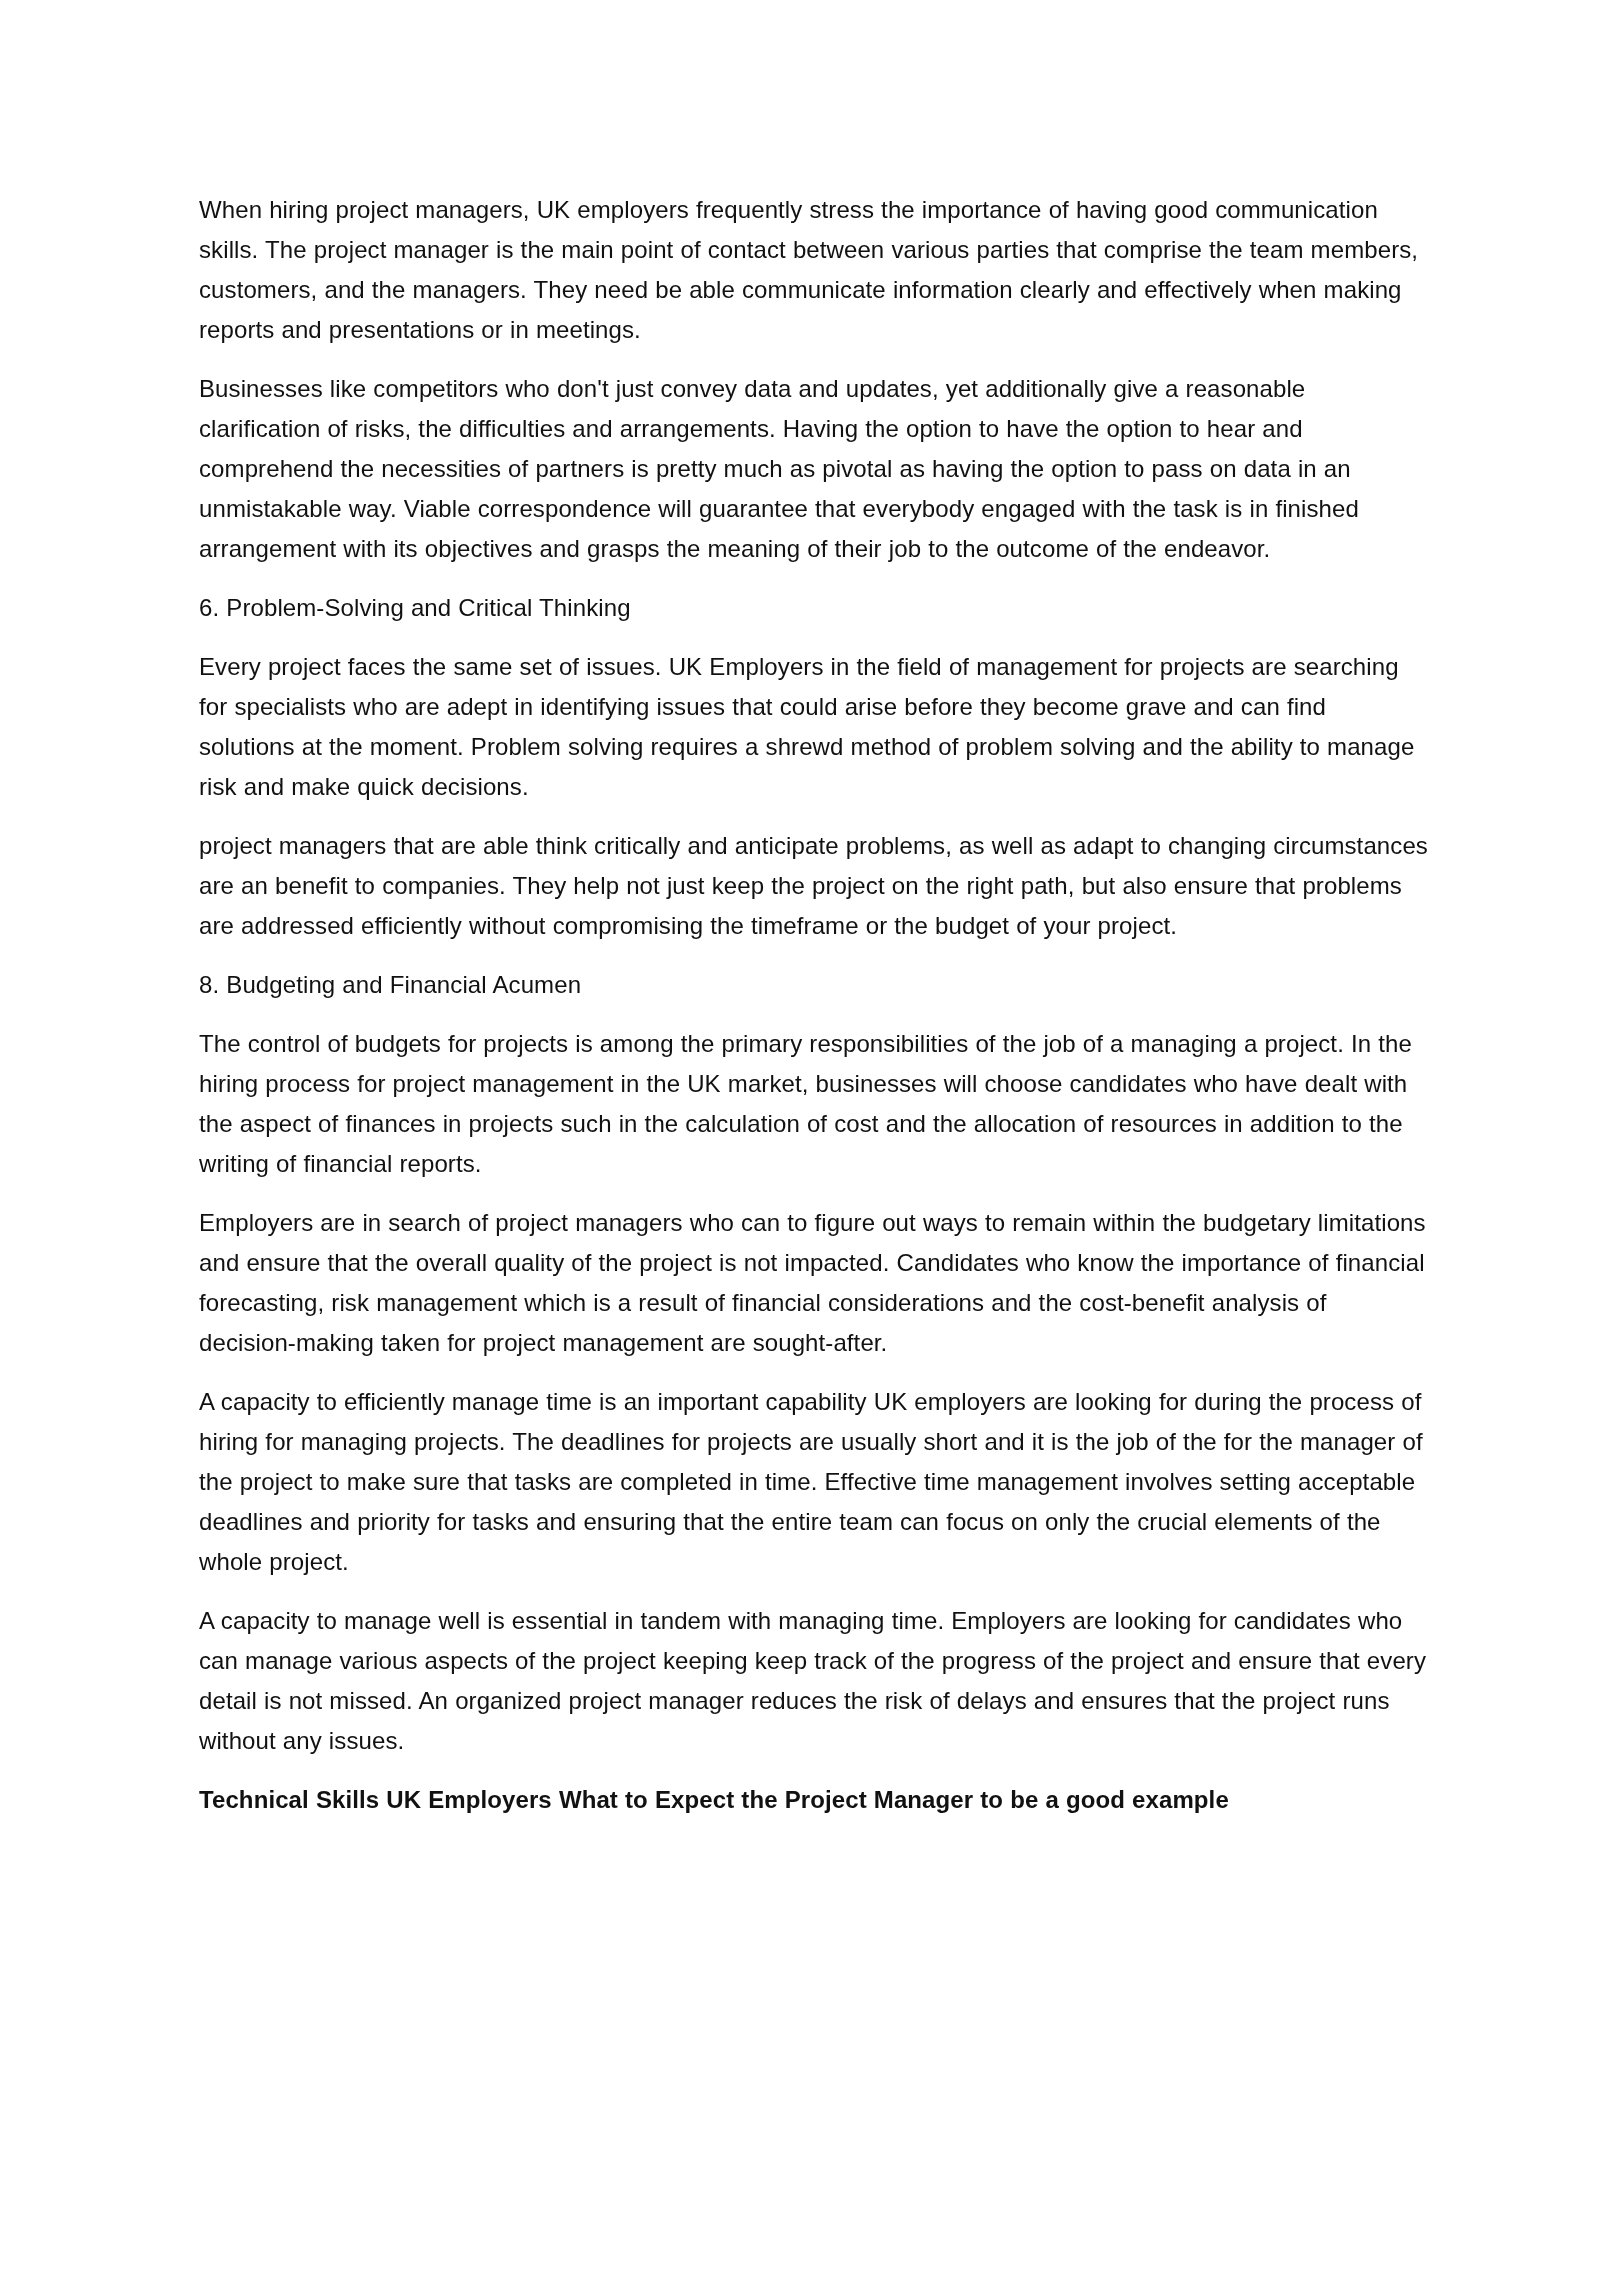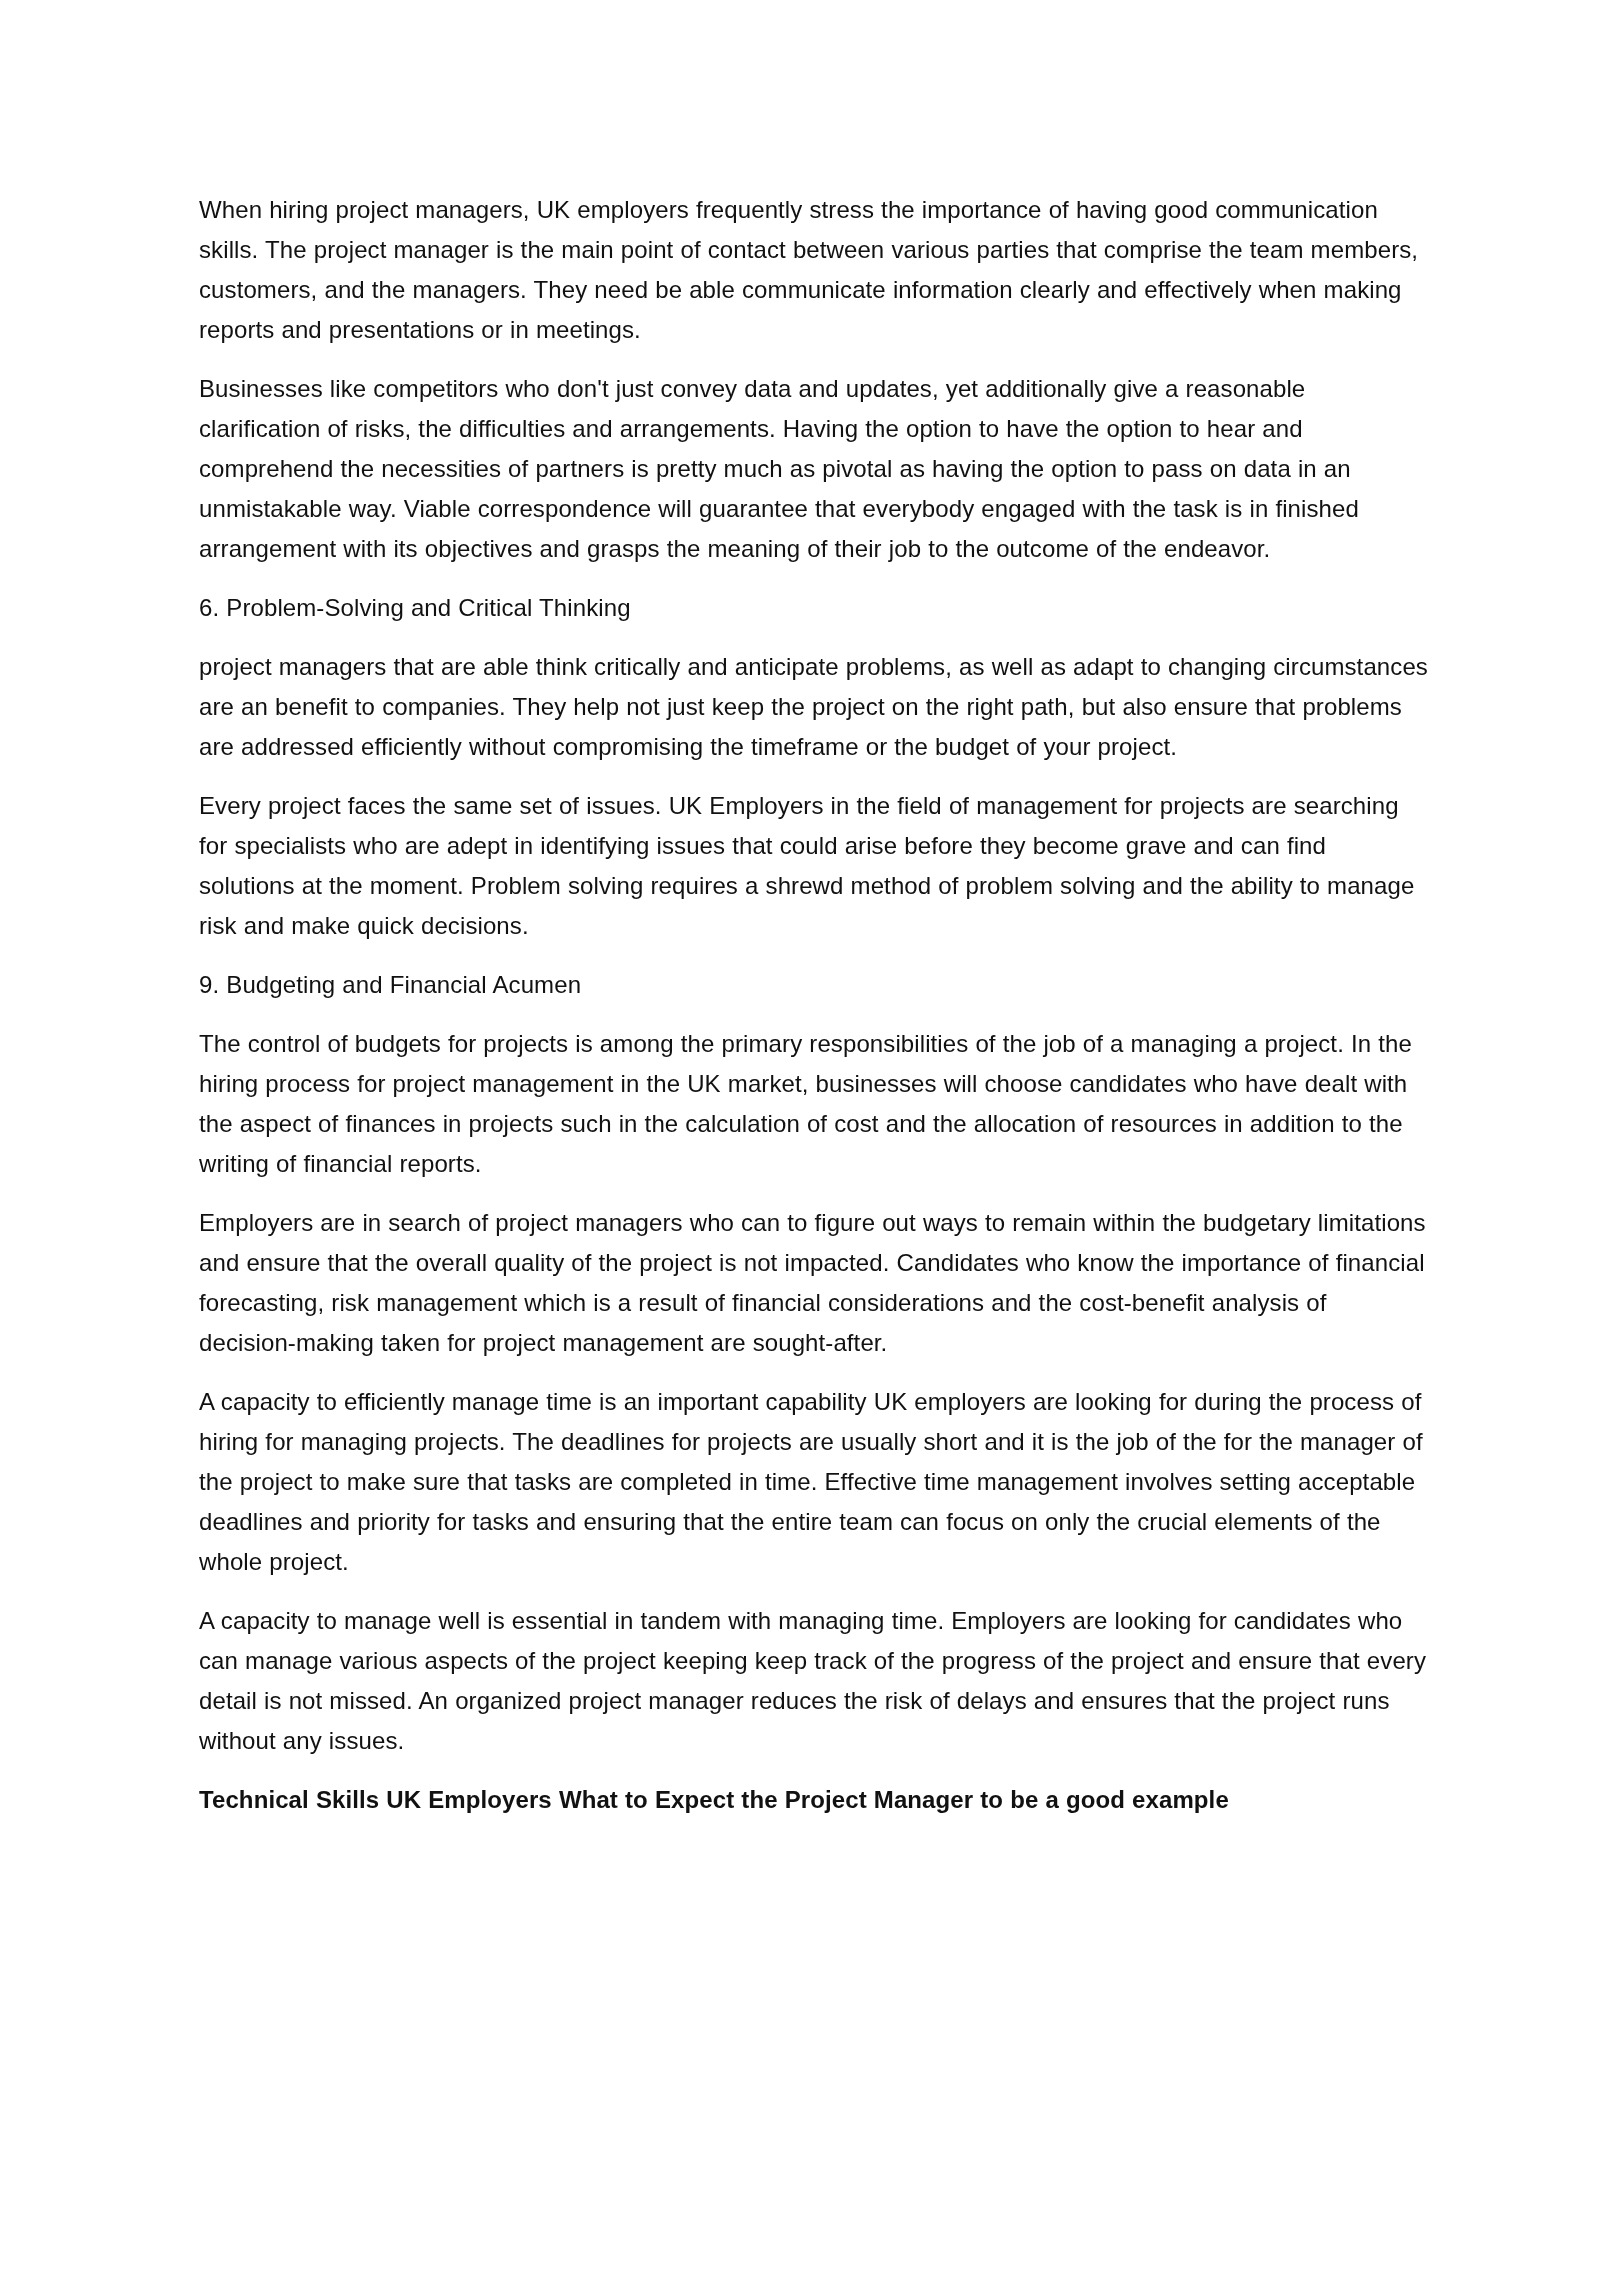--- a/index.html
+++ b/index.html
@@ -36,22 +36,22 @@
     font-weight: 700;
   }
 </style>
 </head>
 <body>
 
 <div class="page">
   <p class="para">When hiring project managers, UK employers frequently stress the importance of having good communication skills. The project manager is the main point of contact between various parties that comprise the team members, customers, and the managers. They need be able communicate information clearly and effectively when making reports and presentations or in meetings.</p>
   <p class="para">Businesses like competitors who don't just convey data and updates, yet additionally give a reasonable clarification of risks, the difficulties and arrangements. Having the option to have the option to hear and comprehend the necessities of partners is pretty much as pivotal as having the option to pass on data in an unmistakable way. Viable correspondence will guarantee that everybody engaged with the task is in finished arrangement with its objectives and grasps the meaning of their job to the outcome of the endeavor.</p>
   <p class="para heading">6. Problem-Solving and Critical Thinking</p>
+  <p class="para">Every project faces the same set of issues. UK Employers in the field of management for projects are searching for specialists who are adept in identifying issues that could arise before they become grave and can find solutions at the moment. Problem solving requires a shrewd method of problem solving and the ability to manage risk and make quick decisions.</p>
   <p class="para">project managers that are able think critically and anticipate problems, as well as adapt to changing circumstances are an benefit to companies. They help not just keep the project on the right path, but also ensure that problems are addressed efficiently without compromising the timeframe or the budget of your project.</p>
-  <p class="para">Every project faces the same set of issues. UK Employers in the field of management for projects are searching for specialists who are adept in identifying issues that could arise before they become grave and can find solutions at the moment. Problem solving requires a shrewd method of problem solving and the ability to manage risk and make quick decisions.</p>
-  <p class="para heading">9. Budgeting and Financial Acumen</p>
+  <p class="para heading">8. Budgeting and Financial Acumen</p>
   <p class="para">The control of budgets for projects is among the primary responsibilities of the job of a managing a project. In the hiring process for project management in the UK market, businesses will choose candidates who have dealt with the aspect of finances in projects such in the calculation of cost and the allocation of resources in addition to the writing of financial reports.</p>
   <p class="para">Employers are in search of project managers who can to figure out ways to remain within the budgetary limitations and ensure that the overall quality of the project is not impacted. Candidates who know the importance of financial forecasting, risk management which is a result of financial considerations and the cost-benefit analysis of decision-making taken for project management are sought-after.</p>
   <p class="para">A capacity to efficiently manage time is an important capability UK employers are looking for during the process of hiring for managing projects. The deadlines for projects are usually short and it is the job of the for the manager of the project to make sure that tasks are completed in time. Effective time management involves setting acceptable deadlines and priority for tasks and ensuring that the entire team can focus on only the crucial elements of the whole project.</p>
   <p class="para">A capacity to manage well is essential in tandem with managing time. Employers are looking for candidates who can manage various aspects of the project keeping keep track of the progress of the project and ensure that every detail is not missed. An organized project manager reduces the risk of delays and ensures that the project runs without any issues.</p>
   <p class="para bold">Technical Skills UK Employers What to Expect the Project Manager to be a good example</p>
 </div>
 
 
 </body></html>

